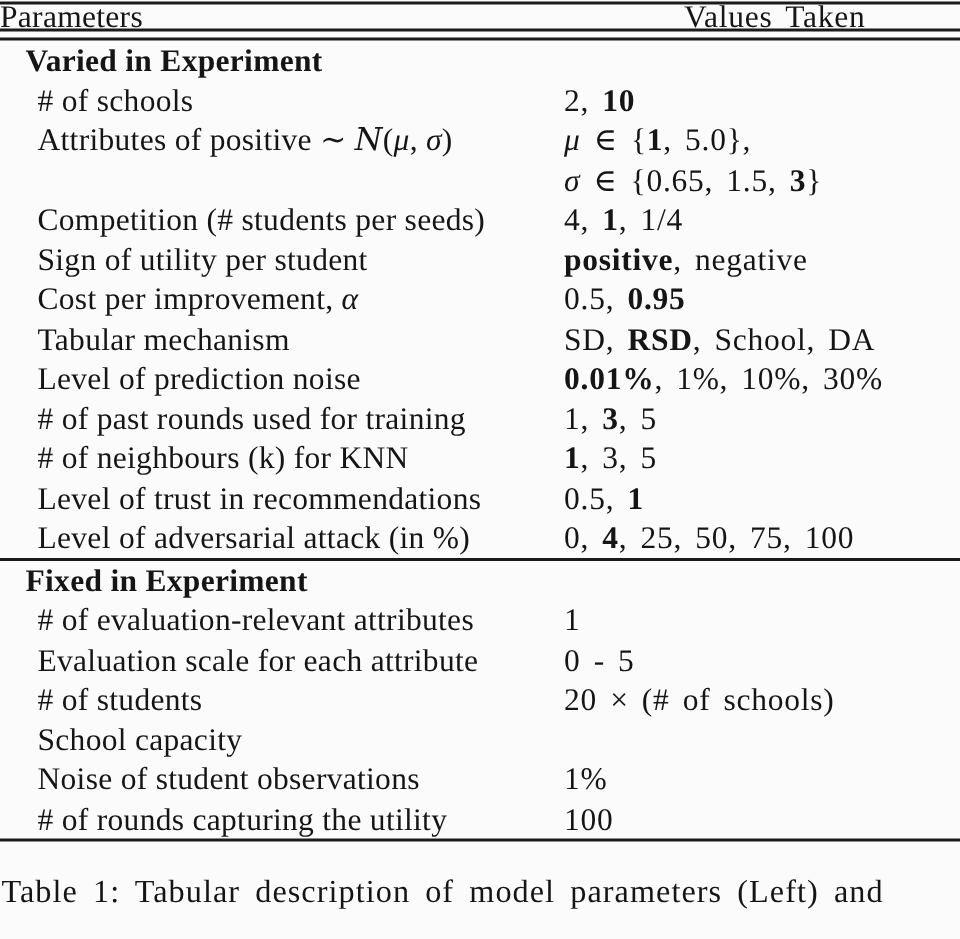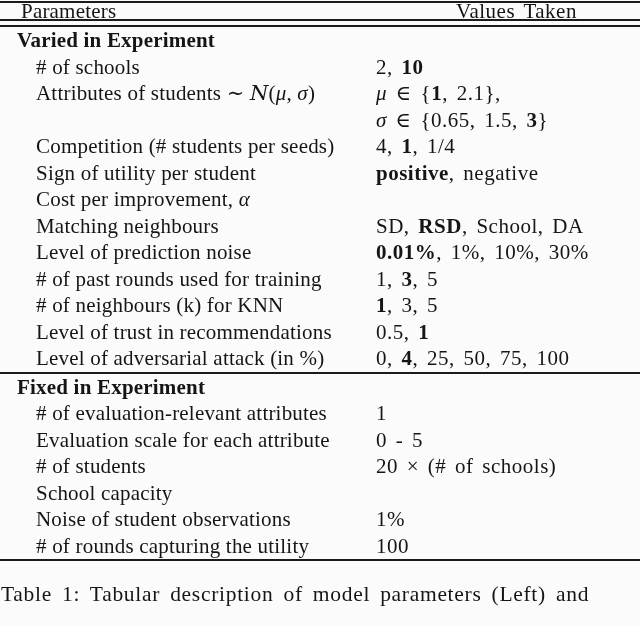--- a/index.html
+++ b/index.html
@@ -9,25 +9,25 @@
     font-family: "Liberation Serif", "DejaVu Serif", "DejaVu Sans", serif;
     font-size: 21px; letter-spacing: 0.2px;
   }
   .page { position: relative; width: 640px; height: 626px; overflow: hidden; }
   .rule { height: 2px; background: #1b1b1b; width: 640px; }
   .rule-top { margin-top: 1px; }
   .gap4 { height: 4px; }
   .header-row { display: flex; height: 16px; line-height: 16px; }
   .label-cell { flex: 0 0 376px; width: 376px; box-sizing: border-box; }
   .value-cell { flex: 1 1 auto; word-spacing: 3px; letter-spacing: 0.5px; }
-  .header-row .label-cell { padding-left: 21px; }
+  .header-row .label-cell { }
   .header-row .value-cell { padding-left: 17px; text-align: center; }
   .section-title { font-weight: bold; padding-left: 17px; line-height: 26.5px; height: 26.5px; }
   .row { display: flex; line-height: 26.5px; }
-  .row .label-cell { padding-left: 36px; }
+  .row .label-cell { padding-left: 25px; }
   .value-line { height: 26.5px; }
   .b { font-weight: bold; margin-top: 44px; }
   .i { font-style: italic; }
   .cal { font-family: "DejaVu Serif", serif; }
   .caption {
     margin-top: 21px; padding-left: 1px; white-space: nowrap;
     font-size: 21.5px; word-spacing: 4px; letter-spacing: 0.7px;
   }
 </style>
 </head>
@@ -48,43 +48,46 @@
 
   <div>
       <div class="section-title">Varied in Experiment</div>
       <div class="row">
         <div class="label-cell"><span># of schools</span></div>
         <div class="value-cell">
           <div class="value-line"><span>2, </span><span class="b">10</span></div>
         </div>
       </div>
       <div class="row">
-        <div class="label-cell"><span>Attributes of students ∼ </span><span class="i cal">N</span><span>(</span><span class="i">μ</span><span>, </span><span class="i">σ</span><span>)</span></div>
+        <div class="label-cell"><span>Attributes of positive ∼ </span><span class="i cal">N</span><span>(</span><span class="i">μ</span><span>, </span><span class="i">σ</span><span>)</span></div>
         <div class="value-cell">
-          <div class="value-line"><span class="i">μ</span><span> ∈ {</span><span class="b">1</span><span>, 2.1},</span></div>
+          <div class="value-line"><span class="i">μ</span><span> ∈ {</span><span class="b">1</span><span>, 5.0},</span></div>
           <div class="value-line"><span class="i">σ</span><span> ∈ {0.65, 1.5, </span><span class="b">3</span><span>}</span></div>
         </div>
       </div>
       <div class="row">
         <div class="label-cell"><span>Competition (# students per seeds)</span></div>
         <div class="value-cell">
           <div class="value-line"><span>4, </span><span class="b">1</span><span>, 1/4</span></div>
         </div>
       </div>
       <div class="row">
         <div class="label-cell"><span>Sign of utility per student</span></div>
         <div class="value-cell">
           <div class="value-line"><span class="b">positive</span><span>, negative</span></div>
         </div>
       </div>
       <div class="row">
         <div class="label-cell"><span>Cost per improvement, </span><span class="i">α</span></div>
+        <div class="value-cell">
+          <div class="value-line"><span>0.5, </span><span class="b">0.95</span></div>
+        </div>
       </div>
       <div class="row">
-        <div class="label-cell"><span>Matching neighbours</span></div>
+        <div class="label-cell"><span>Tabular mechanism</span></div>
         <div class="value-cell">
           <div class="value-line"><span>SD, </span><span class="b">RSD</span><span>, School, DA</span></div>
         </div>
       </div>
       <div class="row">
         <div class="label-cell"><span>Level of prediction noise</span></div>
         <div class="value-cell">
           <div class="value-line"><span class="b">0.01%</span><span>, 1%, 10%, 30%</span></div>
         </div>
       </div>

